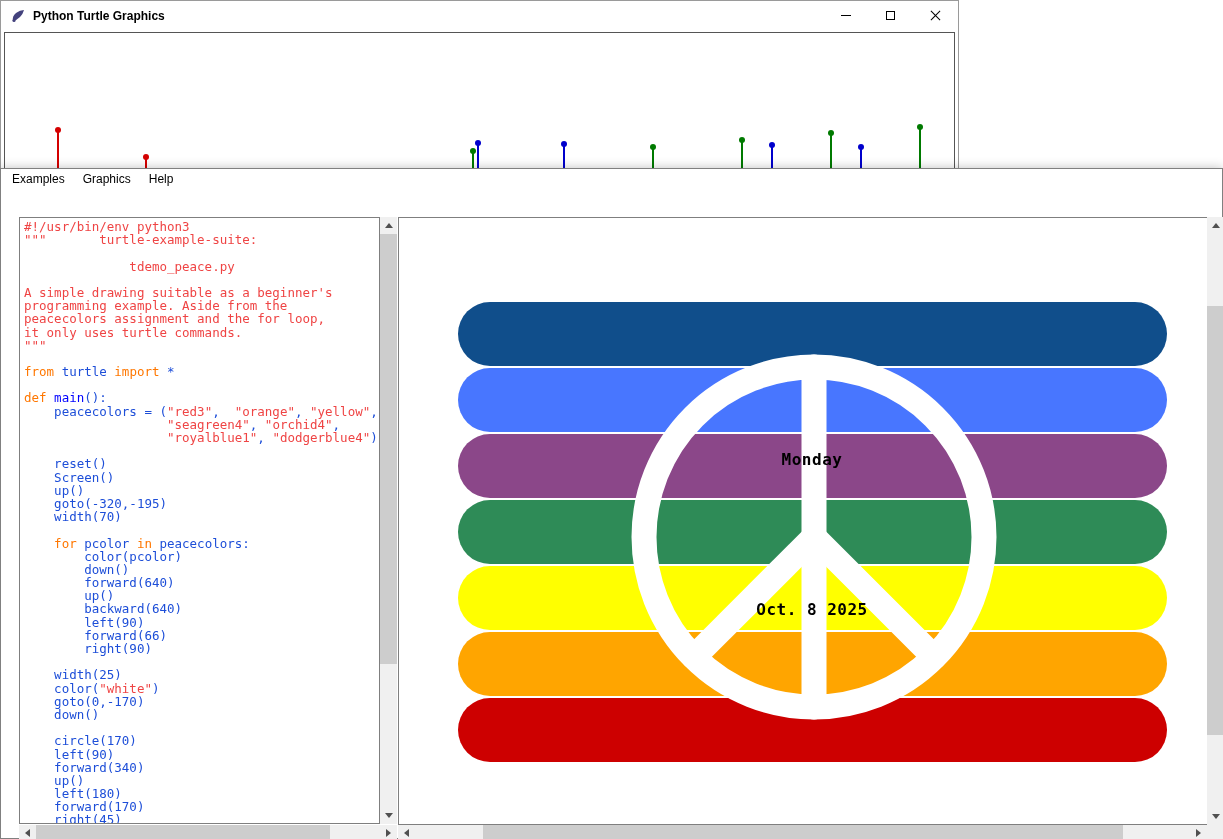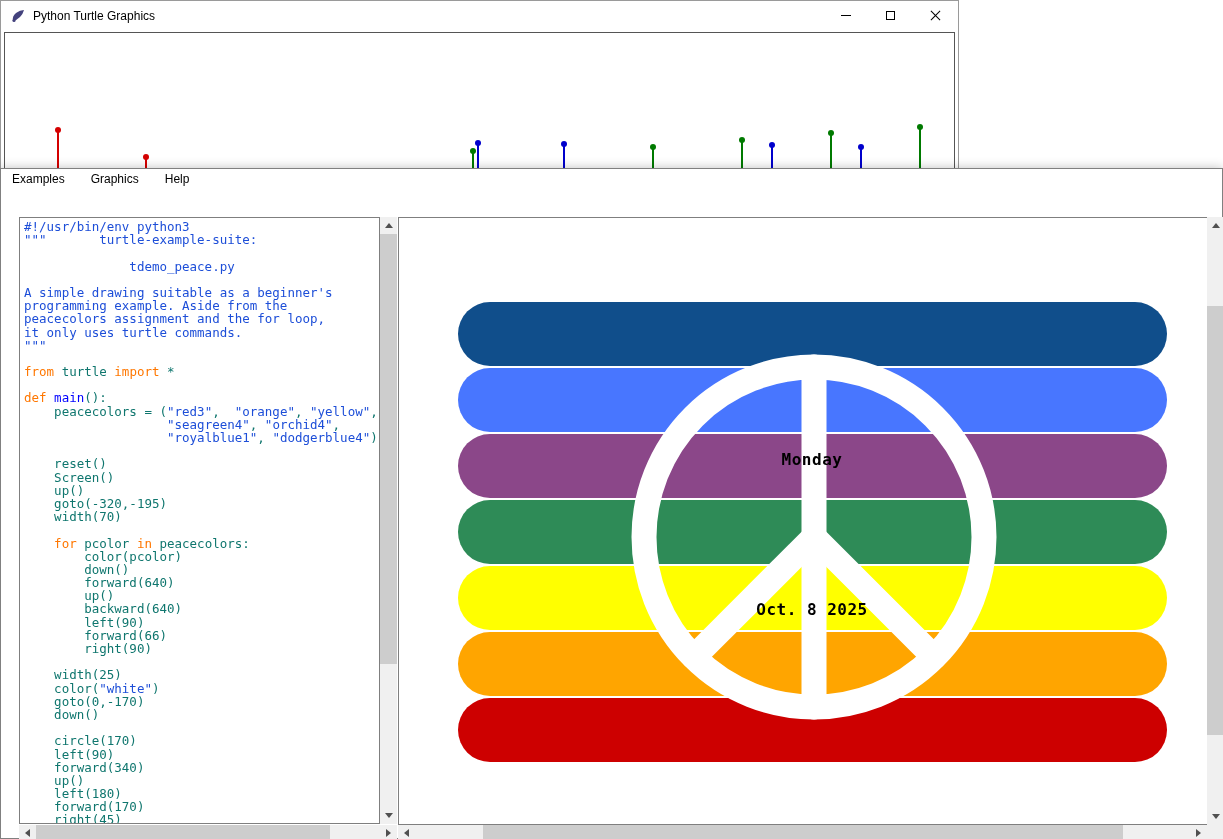--- a/index.html
+++ b/index.html
@@ -3,21 +3,21 @@
 <meta charset="utf-8">
 <style>
   * { box-sizing: border-box; margin: 0; padding: 0; }
   html,body { width:1223px; height:839px; overflow:hidden; background:#ffffff;
               font-family:"Liberation Sans", sans-serif; }
   .window { position:absolute; background:#fff; border:1px solid #9a9a9a; }
 
   
   .titlebar { display:flex; align-items:center; height:29px; background:#fff; }
   .win-icon { width:16px; height:16px; margin:0 7px 0 9px; flex:0 0 16px; }
-  .win-title { font-size:12px; color:#000; white-space:nowrap; }
+  .win-title { font-size:12px; color:#000; white-space:nowrap;font-weight:bold; }
   .win-controls { margin-left:auto; display:flex; height:100%; }
   .win-btn { width:45px; height:100%; display:flex; align-items:center; justify-content:center; }
   .glyph-min { width:10px; height:1px; background:#000; }
   .glyph-max { width:9px; height:9px; border:1px solid #000; }
   .glyph-close { position:relative; width:11px; height:11px; }
   .glyph-close::before, .glyph-close::after { content:""; position:absolute; left:-1px; top:5px;
       width:13px; height:1px; background:#000; }
   .glyph-close::before { transform:rotate(45deg); }
   .glyph-close::after  { transform:rotate(-45deg); }
 
@@ -27,31 +27,31 @@
                  background:#fff; border:1px solid #555; }
   .tree { position:absolute; }
   .tree .dot { position:absolute; left:-3px; top:-3px; width:6px; height:6px;
                border-radius:50%; background:currentColor; display:block; }
   .tree .stem { position:absolute; left:-1px; top:2px; width:2px;
                 background:currentColor; display:block; }
 
   
   #front-window { left:0; top:168px; width:1223px; height:671px; border-color:#808080;
                   box-shadow:0 0 10px rgba(0,0,0,0.25); }
-  .menubar { display:flex; height:20px; align-items:center; background:#fff; padding-left:2px;gap:8px; }
+  .menubar { display:flex; height:20px; align-items:center; background:#fff; padding-left:2px; }
   .menu-item { font-size:12px; padding:2px 9px; color:#000; }
 
   
   #code-pane { position:absolute; left:18px; top:48px; width:361px; height:607px;
                background:#fff; border:1px solid #7f7f7f; overflow:hidden;
                font-family:"DejaVu Sans Mono", monospace; font-size:12.5px;
                line-height:13.2px; white-space:pre; padding:2px 0 0 4px; }
   .code-line { height:13.2px; }
-  .c-k { color:#0f766e; }
-  .c-g { color:#1d4ed8; }
+  .c-k { color:#1d4ed8; }
+  .c-g { color:#ef4444; }
   .c-o { color:#ff7700; }
   .c-b { color:#0000ff; }
 
   
   #canvas-pane { position:absolute; left:397px; top:48px; width:940px; height:608px;
                  background:#fff; border:1px solid #7f7f7f; overflow:hidden; }
   .stripe { position:absolute; left:59px; width:709px; height:64px; border-radius:32px; }
   #peace-svg { position:absolute; left:0; top:0; }
   .canvas-label { position:absolute; transform:translate(-50%,-50%);
                   font-family:"DejaVu Sans Mono", monospace; font-weight:bold;

